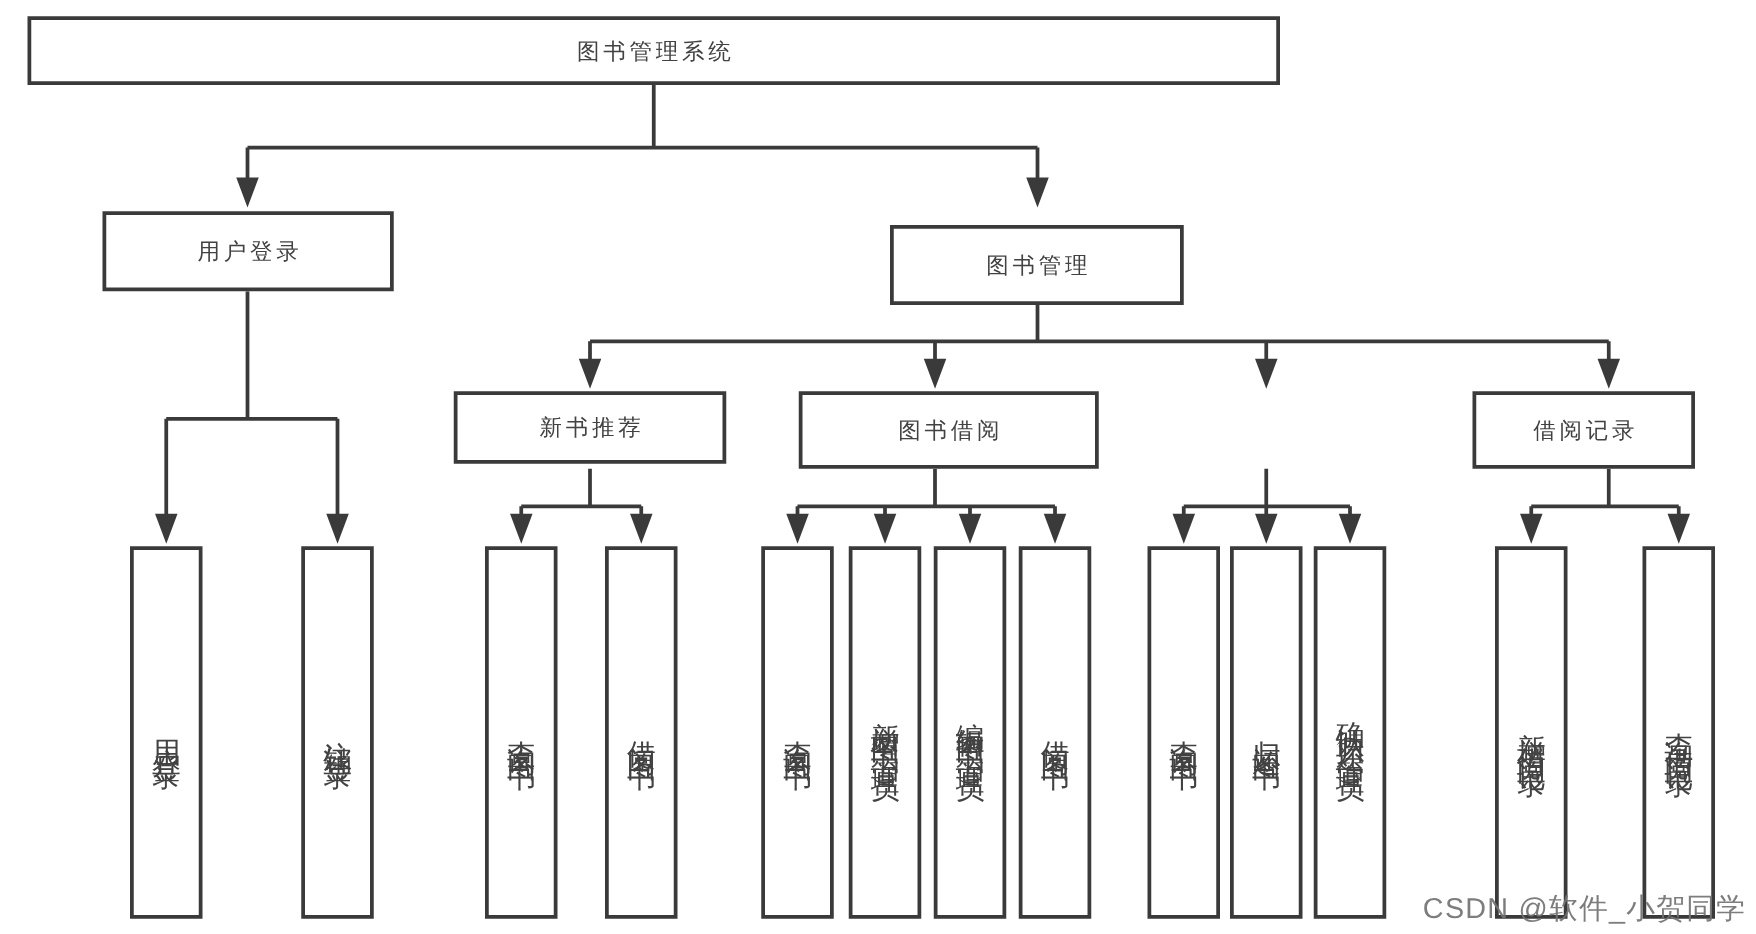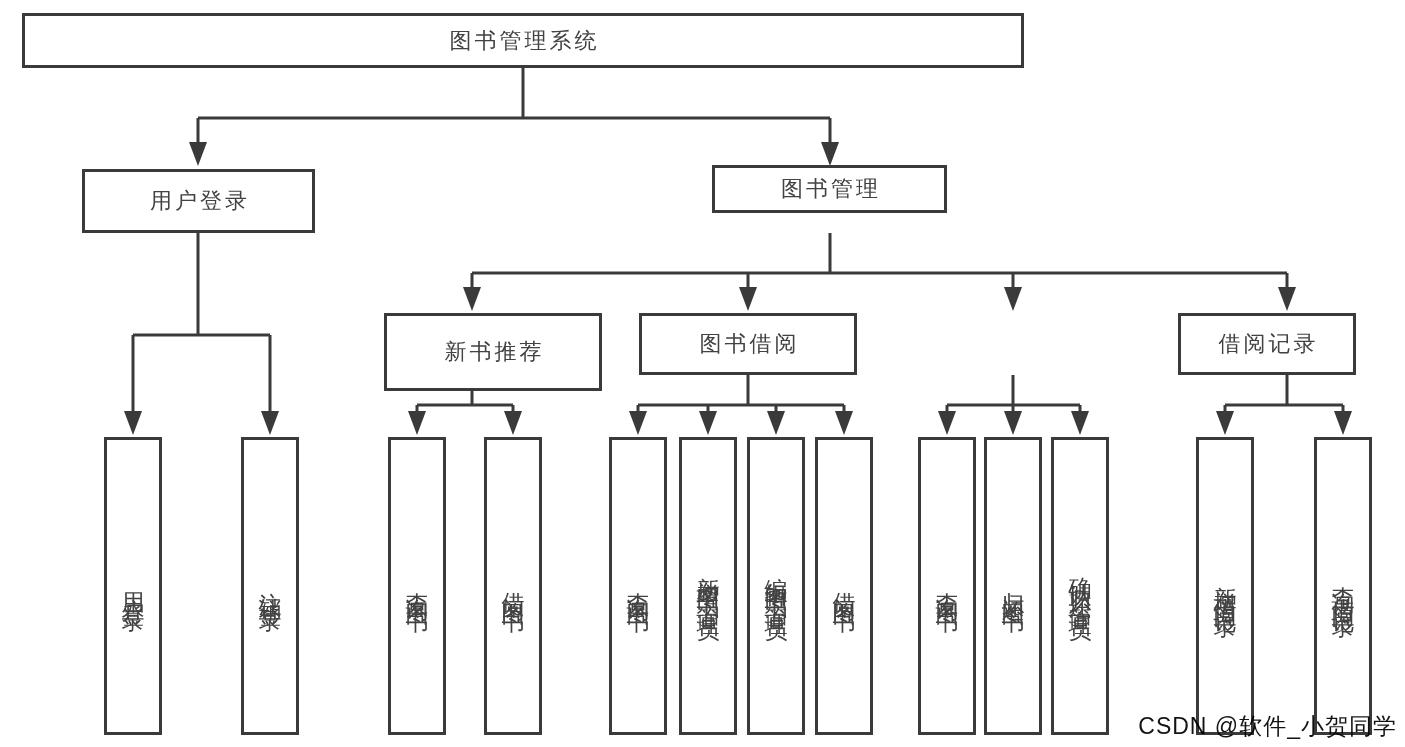--- a/index.html
+++ b/index.html
@@ -27,38 +27,38 @@
     border: 3px solid #3a3a3a;
     background: #ffffff;
     color: #424242;
     display: flex;
     align-items: center;
     justify-content: center;
     z-index: 2;
     text-align: center;
   }
   .node.h {
-    font-size: 22px;
+    font-size: 18px;
     letter-spacing: 3px;
     text-indent: 3px;
     white-space: nowrap;
   }
   .node.v {
     writing-mode: vertical-rl;
     text-orientation: mixed;
     font-size: 23px;
     letter-spacing: 6px;
     line-height: 1;
   }
   .watermark {
     position: absolute;
     right: 8px;
     bottom: 5px;
     font-size: 23px;
-    color: #000000;
+    color: #737373;
     opacity: 0.92;
     letter-spacing: 1px;
     z-index: 3;
     white-space: nowrap;
   }
 </style>
 </head>
 <body>
 
 <div class="canvas">
@@ -102,24 +102,24 @@
       <polygon points="1004,411 1022,411 1013,435"></polygon>
       <polygon points="1071,411 1089,411 1080,435"></polygon>
       <polygon points="1216,411 1234,411 1225,435"></polygon>
       <polygon points="1334,411 1352,411 1343,435"></polygon>
     </g>
   </svg>
 
   <div class="node h" style="left:22px; top:13px; width:1002px; height:55px">图书管理系统</div>
 
   <div class="node h" style="left:82px; top:169px; width:233px; height:64px">用户登录</div>
-  <div class="node h" style="left:712px; top:165px; width:235px; height:48px">图书管理</div>
+  <div class="node h" style="left:712px; top:180px; width:235px; height:64px">图书管理</div>
 
-  <div class="node h" style="left:384px; top:313px; width:218px; height:78px">新书推荐</div>
-  <div class="node h" style="left:639px; top:313px; width:218px; height:62px">图书借阅</div>
+  <div class="node h" style="left:363px; top:313px; width:218px; height:58px">新书推荐</div>
+  <div class="node h" style="left:639px; top:313px; width:240px; height:62px">图书借阅</div>
   <div class="node h" style="left:1178px; top:313px; width:178px; height:62px">借阅记录</div>
 
   <div class="node v" style="left:104px; top:437px; width:58px; height:298px">用户登录</div>
   <div class="node v" style="left:241px; top:437px; width:58px; height:298px">注销登录</div>
 
   <div class="node v" style="left:388px; top:437px; width:58px; height:298px">查询图书</div>
   <div class="node v" style="left:484px; top:437px; width:58px; height:298px">借阅图书</div>
 
   <div class="node v" style="left:609px; top:437px; width:58px; height:298px">查询图书</div>
   <div class="node v" style="left:679px; top:437px; width:58px; height:298px">新增图书（管理员）</div>

